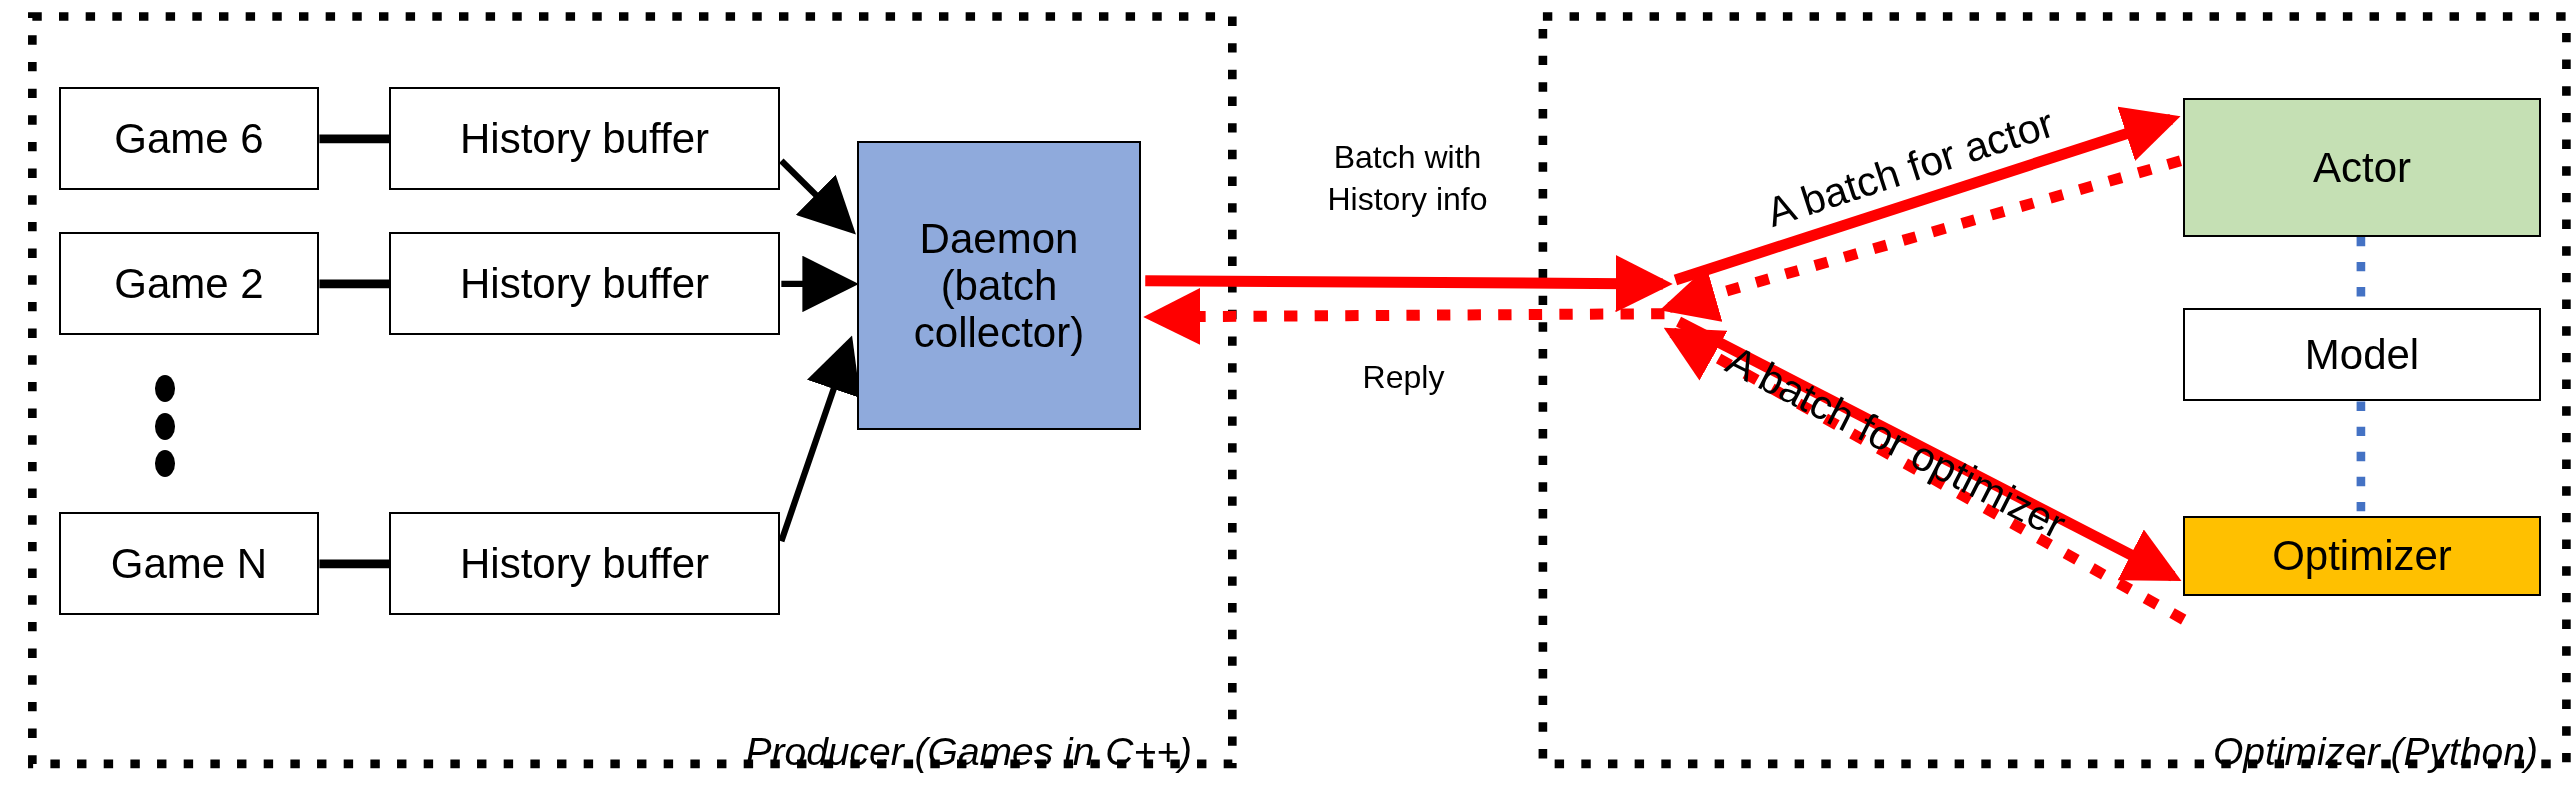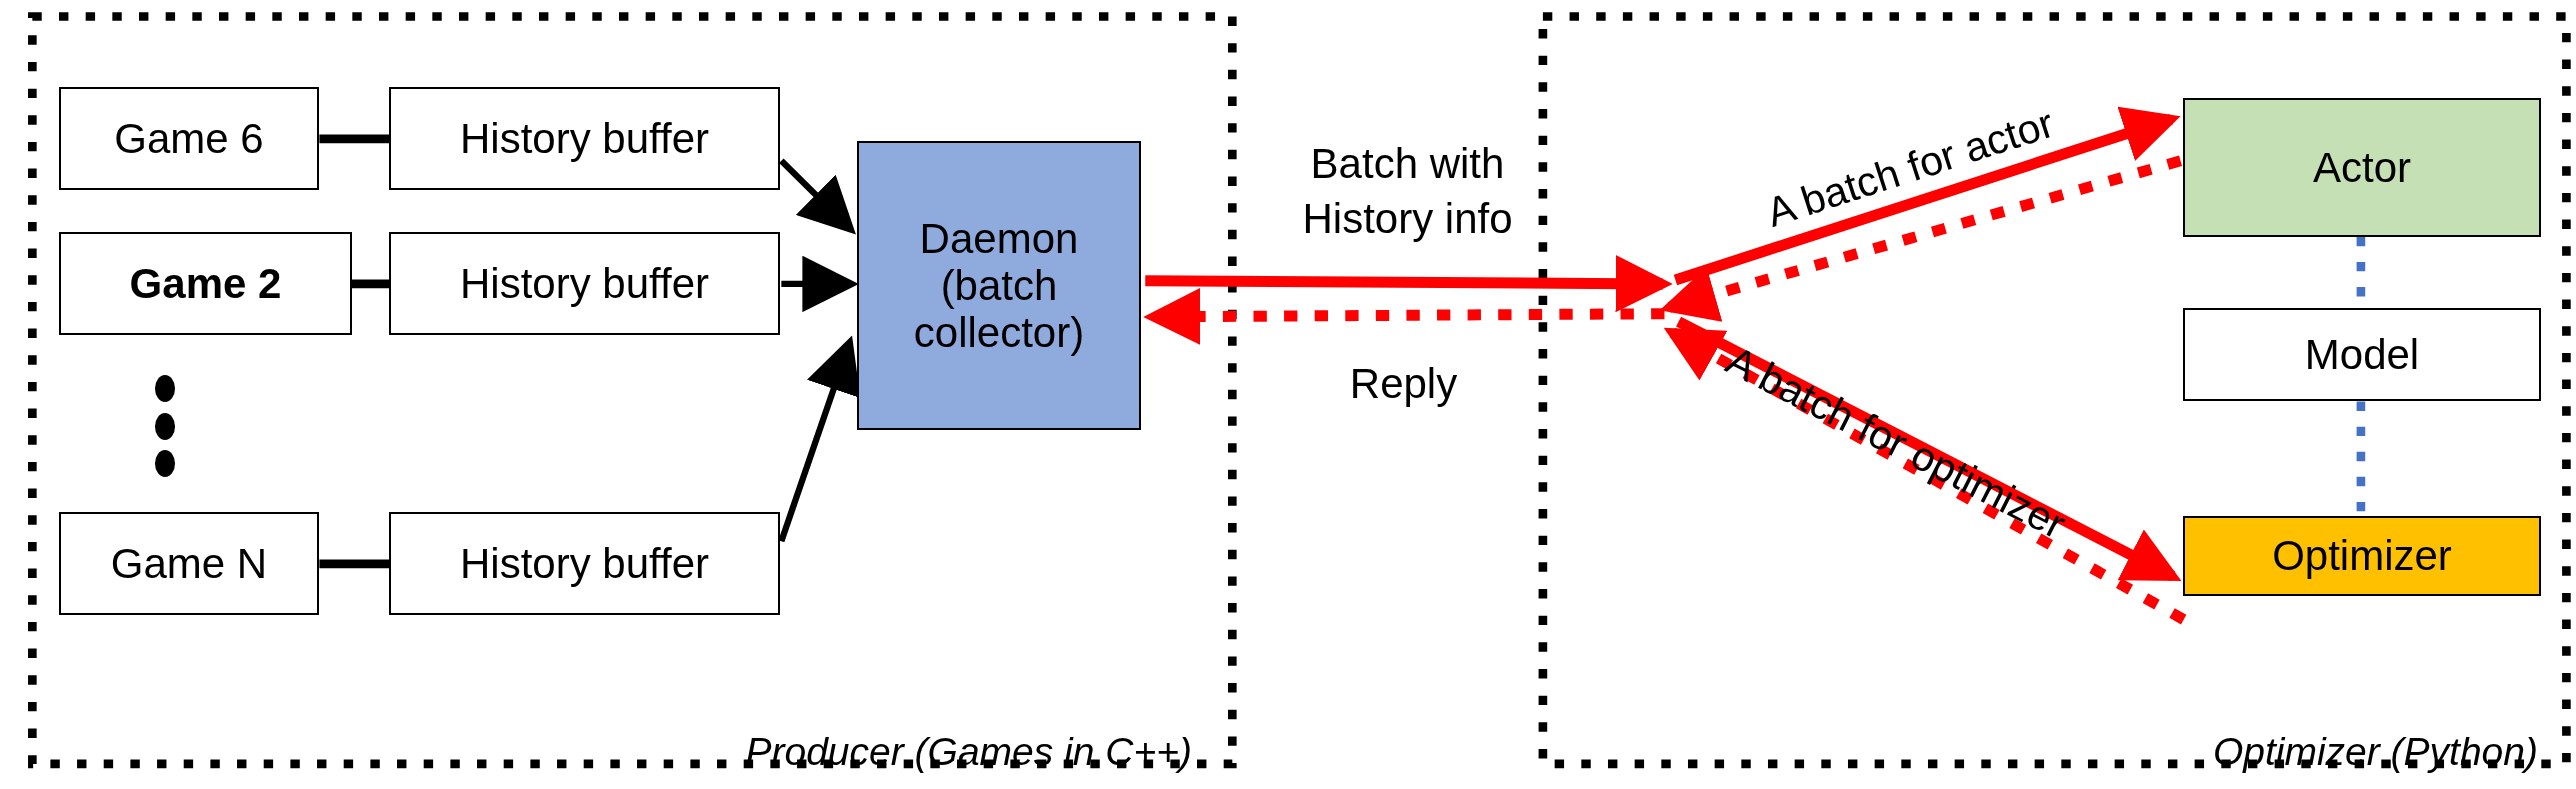--- a/index.html
+++ b/index.html
@@ -6,21 +6,21 @@
   body{width:2576px;height:789px;position:relative;overflow:hidden;
        font-family:"Liberation Sans","DejaVu Sans",sans-serif;color:#000;}
   #stage{position:absolute;left:0;top:0;width:2576px;height:789px;}
   svg#art{position:absolute;left:0;top:0;width:2576px;height:789px;}
 
   .node{position:absolute;box-sizing:border-box;border:2.4px solid #000;
         display:flex;align-items:center;justify-content:center;text-align:center;
         background:#fff;font-size:42px;line-height:1.12;z-index:4;}
   .node.multi{flex-direction:column;}
 
-  .plainlabel{position:absolute;z-index:5;font-size:42px;line-height:1.3;
+  .plainlabel{position:absolute;z-index:5;font-size:32px;line-height:1.3;
               text-align:center;white-space:pre-line;}
   .zonelabel{position:absolute;z-index:5;font-size:39px;font-style:italic;
              white-space:nowrap;margin-top:48px;}
   .arrowlabel{position:absolute;z-index:6;font-size:41px;white-space:nowrap;
               transform-origin:0 0;}
   .dots{position:absolute;z-index:4;display:flex;flex-direction:column;
         align-items:center;justify-content:space-between;}
   .dots i{display:block;width:20.4px;height:27px;border-radius:50%;background:#000;}
 </style>
 </head>
@@ -68,21 +68,21 @@
     <line x1="3010" y1="512" x2="3010" y2="658" stroke="#4472C4" stroke-width="11" stroke-dasharray="12 20"></line>
   </svg>
 
   <div class="node" style="left:59px;top:87px;width:260px;height:103px;">
     <span>Game 6</span>
   </div>
   <div class="node" style="left:389px;top:87px;width:391px;height:103px;">
     <span>History buffer</span>
   </div>
 
-  <div class="node" style="left:59px;top:232px;width:293px;height:103px;font-weight:bold;">
+  <div class="node" style="left:59px;top:232px;width:260px;height:103px;">
     <span>Game 2</span>
   </div>
   <div class="node" style="left:389px;top:232px;width:391px;height:103px;">
     <span>History buffer</span>
   </div>
 
   <div class="dots" style="left:153px;top:375px;width:23.5px;height:102px;">
     <i></i>
     <i></i>
     <i></i>

